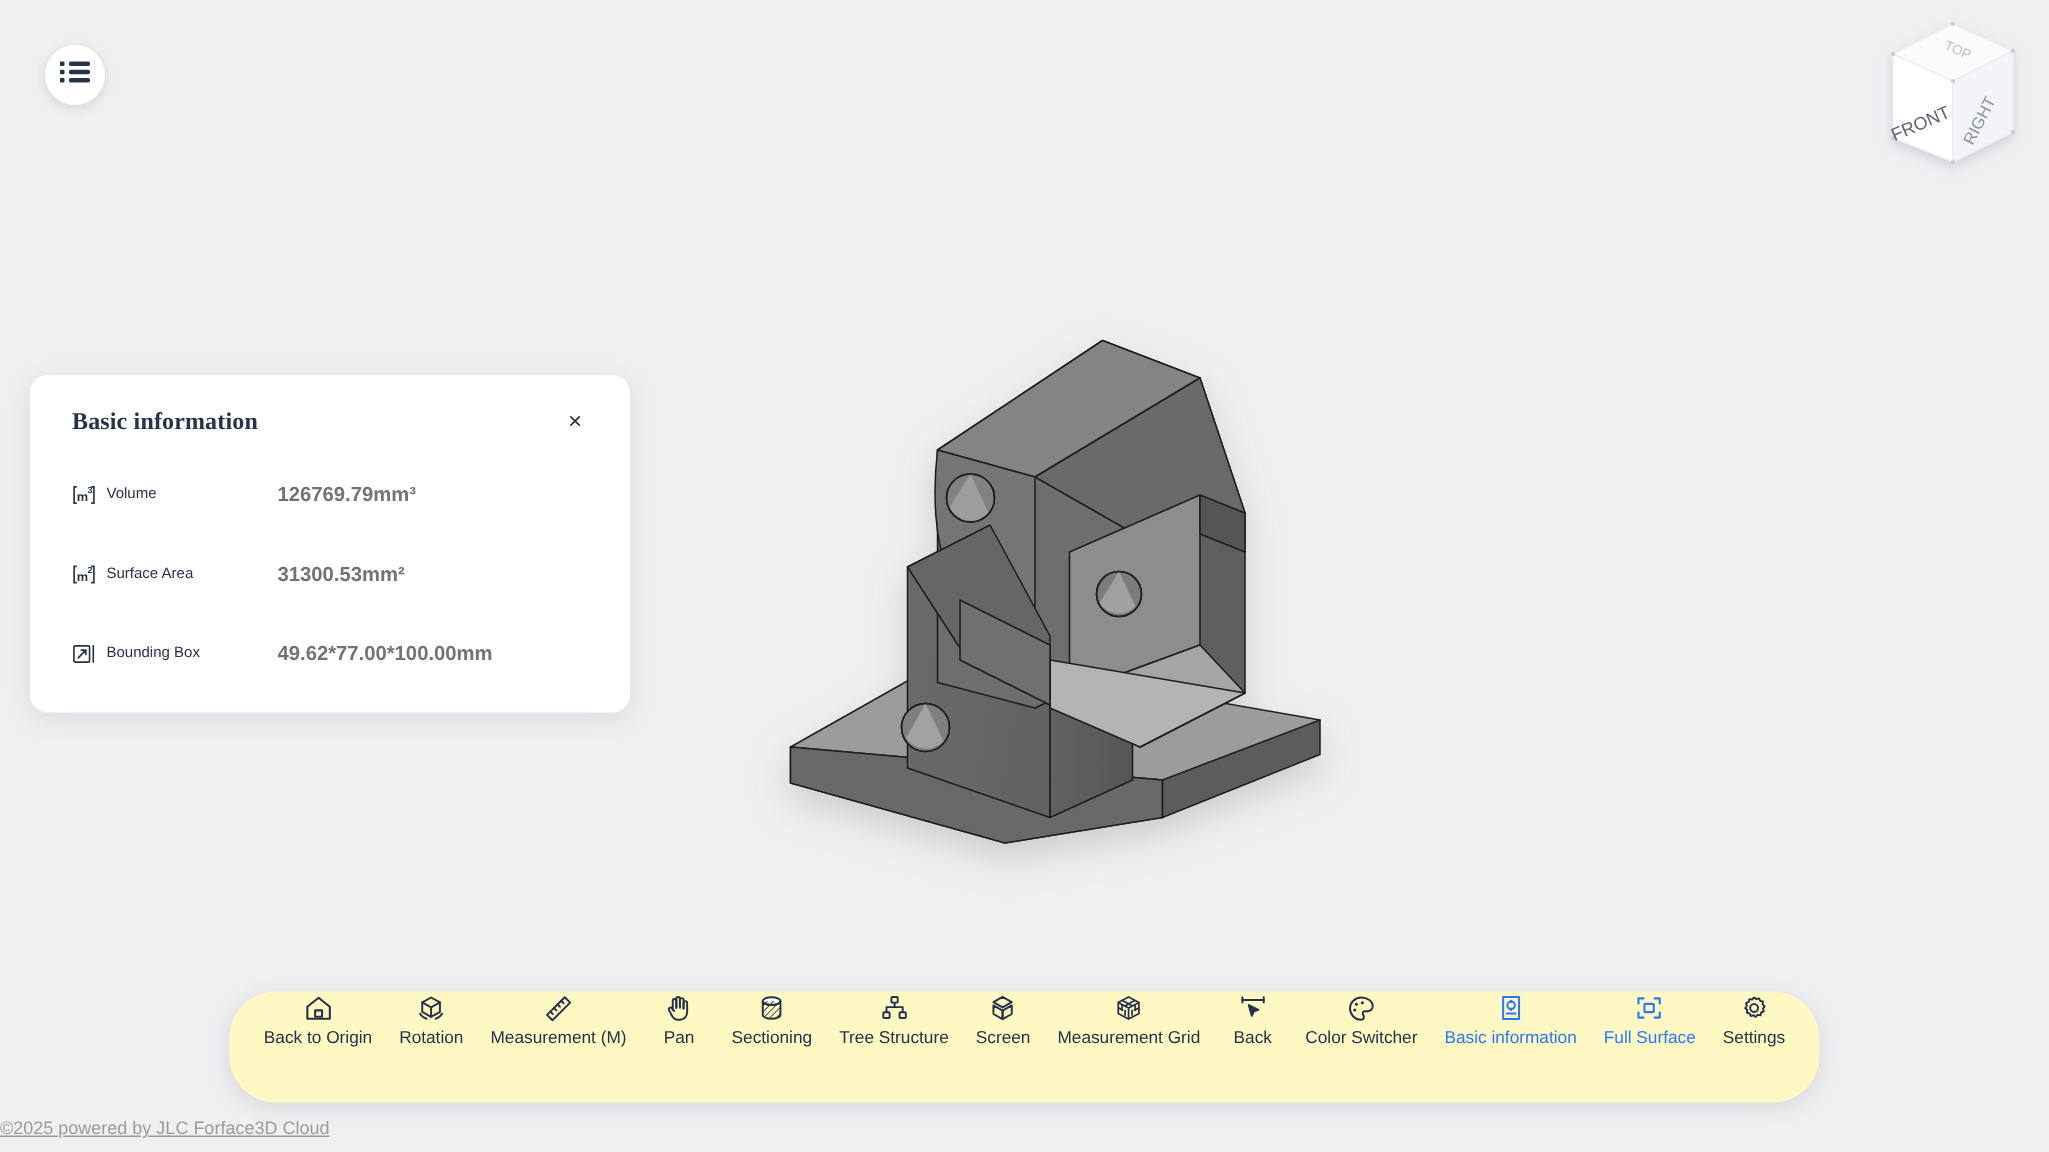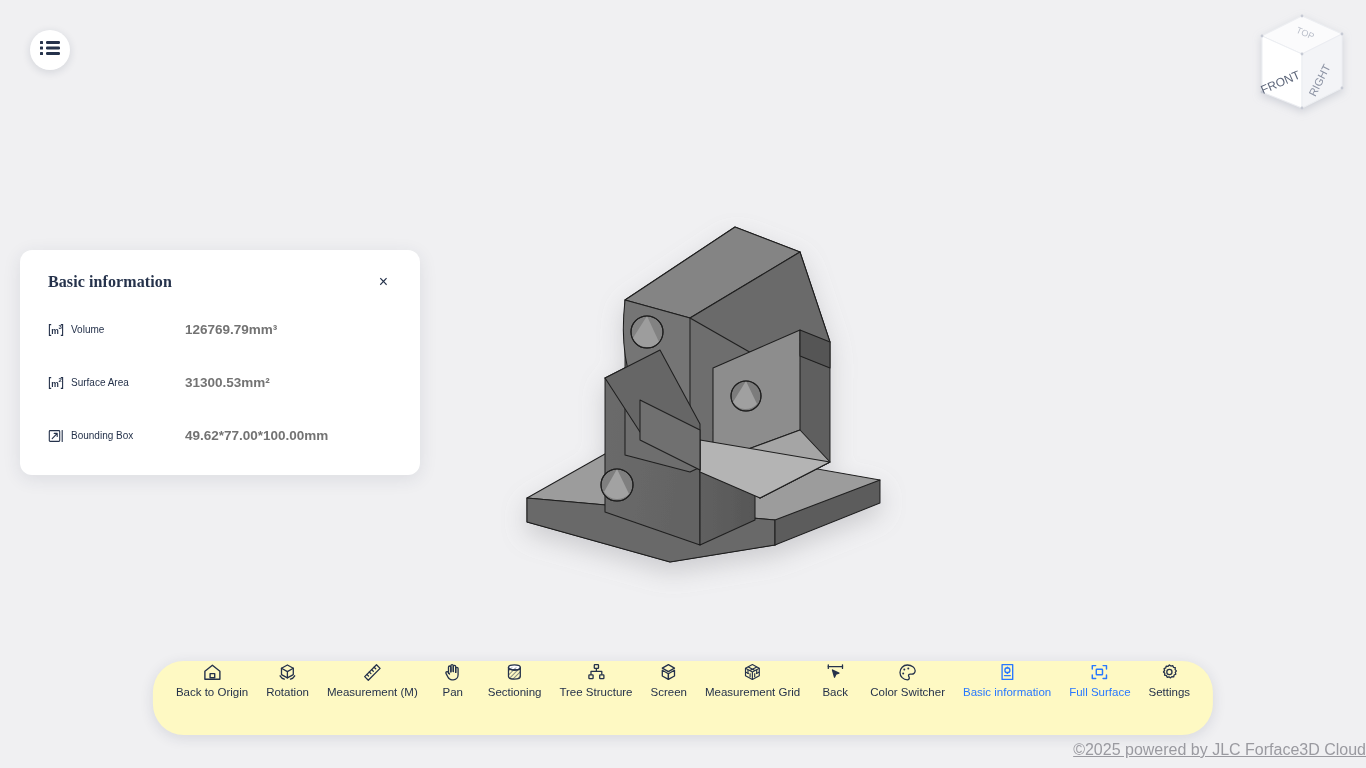--- a/index.html
+++ b/index.html
@@ -167,22 +167,22 @@
   }
 
   .tool-item.active .tool-label { color: #2878ff; }
 
   
   #footer-credit {
     position: absolute;
     bottom: 9px;
     left: 0;
     right: 0;
-    text-align: right;
-    font-size: 16px;
+    text-align: left;
+    font-size: 12px;
     color: #9a9aa0;
     text-decoration: underline;
     cursor: pointer;
     z-index: 20;
   }
 </style>
 </head>
 <body>
 
 <div id="viewer-canvas">

